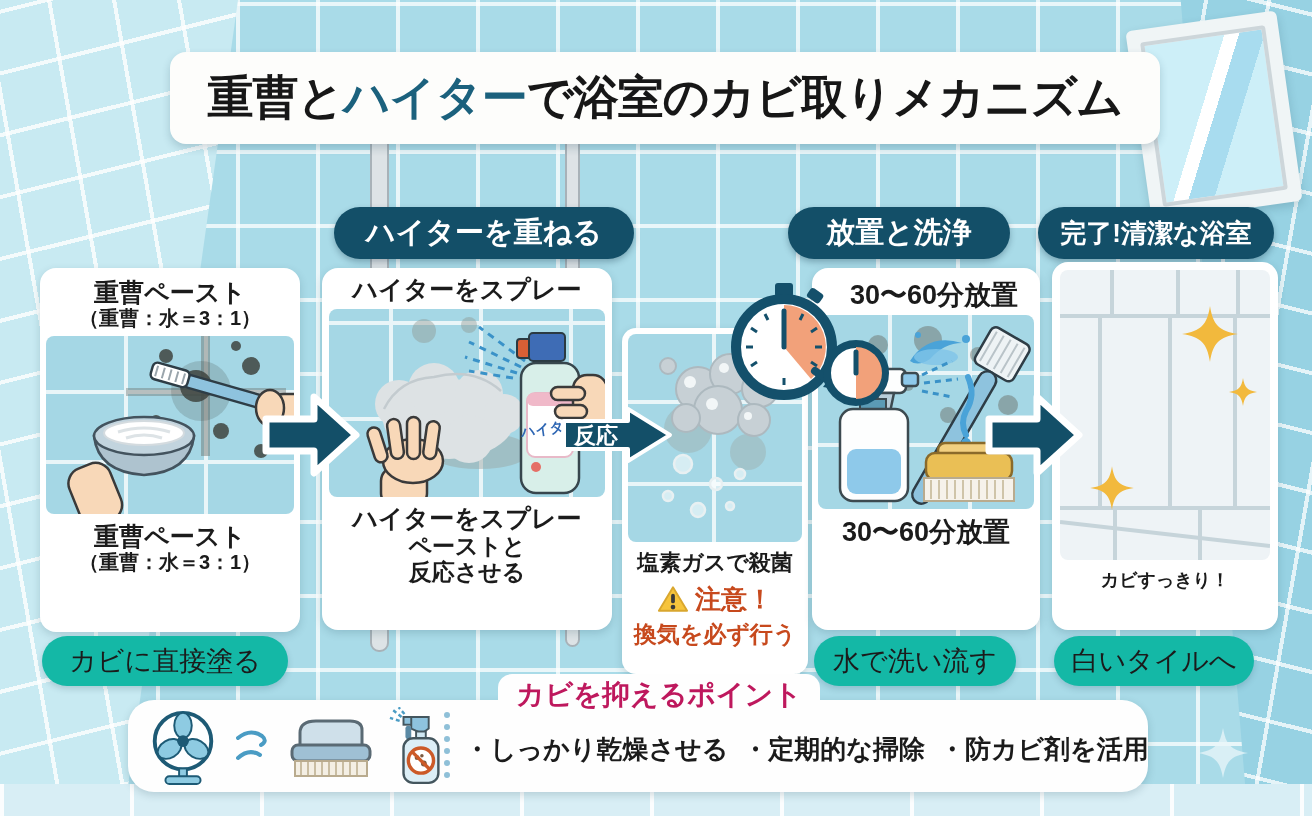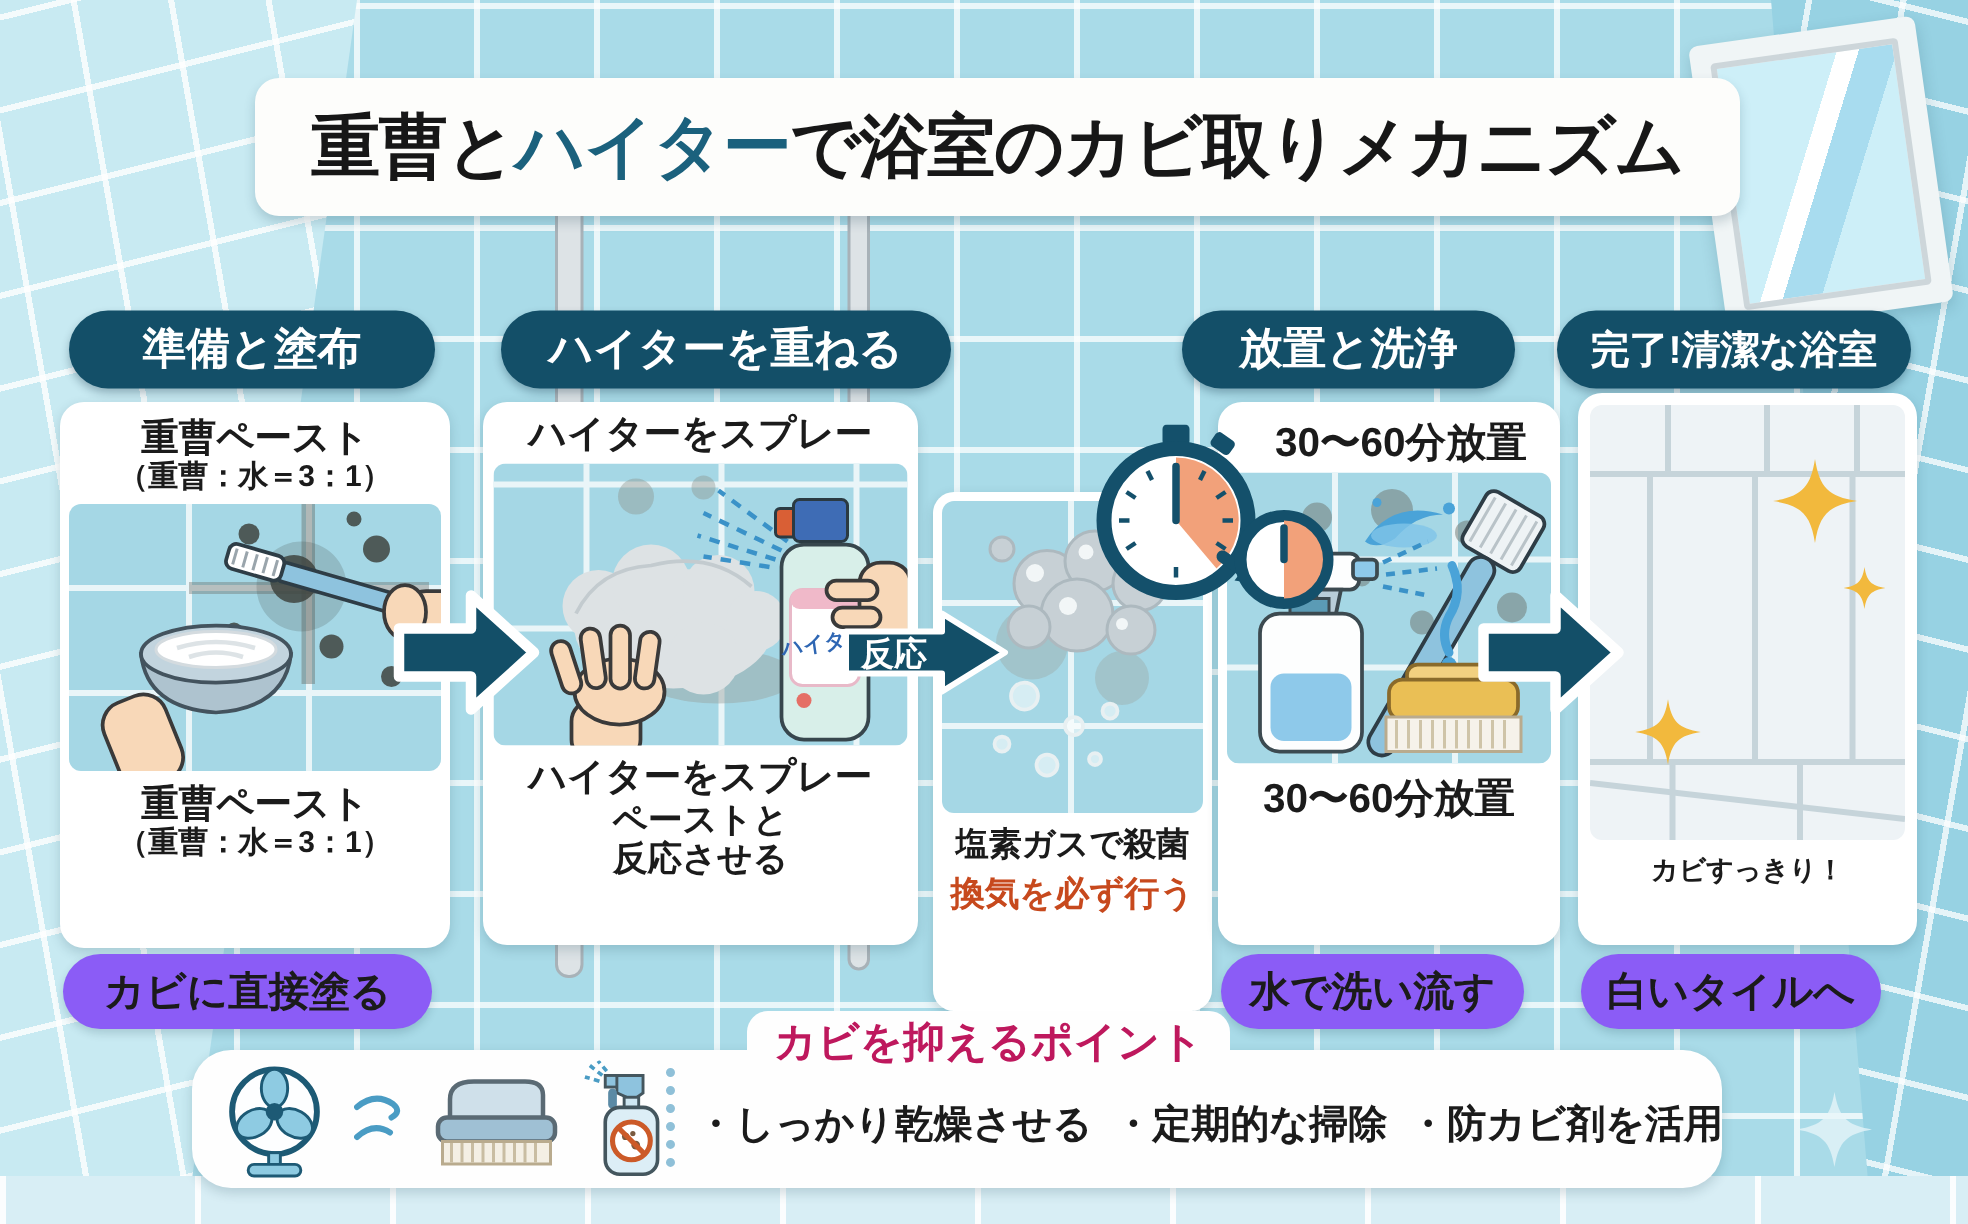--- a/index.html
+++ b/index.html
@@ -64,22 +64,22 @@
   .c2 .cap .l1{font-size:25px;}
   .c2 .cap .l2{font-size:23px;}
   .cm .effect{padding-top:6px;font-size:22px;font-weight:800;color:#1b1b1b;}
   .cm .warn-line{display:flex;align-items:center;gap:6px;padding-top:4px;}
   .cm .warn-title{font-size:26px;font-weight:800;color:#c7491d;}
   .cm .warn-body{font-size:23px;font-weight:800;color:#c7491d;padding-top:2px;}
   .c3 .top-text{padding:12px 0 4px 16px;font-size:27px;}
   .c3 .cap-text{padding-top:8px;font-size:27px;}
   .c4 .cap-text{padding-top:10px;font-size:18px;}
   
-  .pill-foot{position:absolute;height:50px;background:#8b5cf6;border-radius:25px;color:#1b1b1b;
-    display:flex;align-items:center;justify-content:center;font-weight:700;font-size:27px;
+  .pill-foot{position:absolute;height:50px;background:#14b8a6;border-radius:25px;color:#1b1b1b;
+    display:flex;align-items:center;justify-content:center;font-weight:400;font-size:27px;
     box-shadow:0 3px 6px rgba(20,60,80,.18);white-space:nowrap;}
   .f1{left:42px;top:636px;width:246px;}
   .f3{left:814px;top:636px;width:202px;}
   .f4{left:1054px;top:636px;width:200px;}
   
   .arrow{position:absolute;z-index:6;}
   .a1{left:262px;top:385px;}
   .a2{left:985px;top:385px;}
   .a-react{left:562px;top:405px;}
   .stopwatch{position:absolute;left:720px;top:283px;z-index:7;}
@@ -113,21 +113,20 @@
       <path d="M27,2 C30,19 35,24 52,27 C35,30 30,35 27,52 C24,35 19,30 2,27 C19,24 24,19 27,2 Z" fill="#e9f6fa"></path>
     </svg>
   </div>
 
   <div class="title-banner">
     <span>重曹と</span>
       <span class="hl">ハイター</span>
       <span>で浴室のカビ取りメカニズム</span>
   </div>
 
-  <div class="pill-header h1">準備と塗布</div>
   <div class="pill-header h3">放置と洗浄</div>
   <div class="pill-header h2">ハイターを重ねる</div>
   <div class="pill-header h4">完了!清潔な浴室</div>
 
   <div class="card c1">
     <div class="txt-strong top-text">重曹ペースト</div>
     <div class="txt-strong ratio">（重曹：水＝3：1）</div>
     <svg class="illu" width="248" height="178" viewBox="0 0 248 178" style="margin-top:6px;">
       <rect width="248" height="178" fill="#a5d7e5"></rect>
       <rect x="78" y="0" width="4" height="178" fill="#e9f5f8"></rect>
@@ -254,20 +253,28 @@
       <g fill="rgba(255,255,255,.55)" stroke="#e8f0f2" stroke-width="2.5">
         <circle cx="55" cy="130" r="9"></circle>
           <circle cx="88" cy="150" r="6"></circle>
           <circle cx="40" cy="162" r="5"></circle>
         <circle cx="112" cy="140" r="5"></circle>
           <circle cx="70" cy="176" r="7"></circle>
           <circle cx="102" cy="172" r="4"></circle>
       </g>
     </svg>
     <div class="effect">塩素ガスで殺菌</div>
+    <div class="warn-line">
+      <svg width="32" height="29" viewBox="0 0 34 30">
+        <path d="M17,2 L32,27 L2,27 Z" fill="#f6c43c" stroke="#d9a72e" stroke-width="2" stroke-linejoin="round"></path>
+        <rect x="15" y="9" width="4" height="10" rx="2" fill="#3a3a3a"></rect>
+          <circle cx="17" cy="23" r="2.5" fill="#3a3a3a"></circle>
+      </svg>
+      <span class="warn-title">注意！</span>
+    </div>
     <div class="warn-body">換気を必ず行う</div>
   </div>
 
   <div class="card c3">
     <div class="txt-strong top-text">30〜60分放置</div>
     <svg class="illu" width="216" height="194" viewBox="0 0 216 194">
       <rect width="216" height="194" fill="#a5d7e5"></rect>
       <rect x="70" y="0" width="4" height="194" fill="#e9f5f8"></rect>
         <rect x="150" y="0" width="4" height="194" fill="#e9f5f8"></rect>
       <rect x="0" y="56" width="216" height="4" fill="#e9f5f8"></rect>

